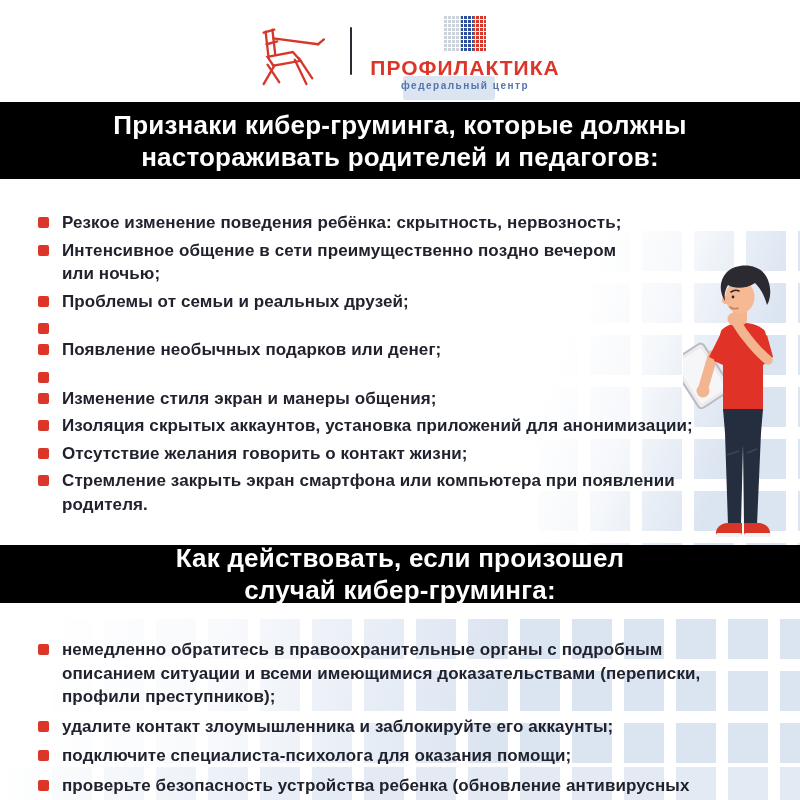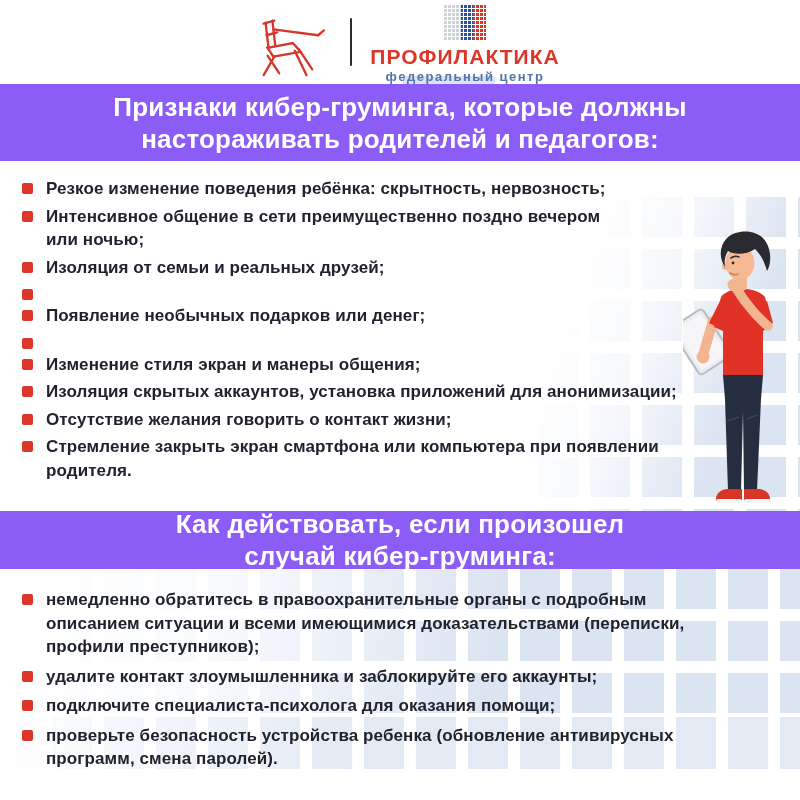--- a/index.html
+++ b/index.html
@@ -7,49 +7,49 @@
     position:relative;
     width:800px;height:800px;
     background:#ffffff;
     overflow:hidden;
     font-family:"Liberation Sans", sans-serif;
     color:#20222d;
   }
   
   .header{
     position:relative;
-    height:84px;
+    height:102px;
     display:flex;align-items:center;justify-content:center;
     gap:18px;
     z-index:2;
   }
   .chair-logo{width:92px;height:70px;margin-top:4px;}
   .header-divider{width:2px;height:48px;background:#2b2b33;border-radius:1px;}
   .brand-block{display:flex;flex-direction:column;align-items:center;gap:3px;padding-top:4px;}
   .pixel-flag{
     width:42px;height:36px;margin-bottom:2px;
     background-image:
       repeating-linear-gradient(to right, transparent 0 3px, #fff 3px 4px),
       repeating-linear-gradient(to bottom, transparent 0 3px, #fff 3px 4px),
       linear-gradient(to right, #cdd3db 0 40%, #2e4f9c 40% 70%, #d6372b 70% 100%);
   }
   .brand-name{
     font-size:21px;font-weight:bold;color:#dc3628;letter-spacing:1px;line-height:1;
   }
   .brand-subtitle{
-    font-size:13px;font-weight:bold;color:#5474ab;letter-spacing:1.5px;line-height:1;
+    font-size:10px;font-weight:bold;color:#5474ab;letter-spacing:1.5px;line-height:1;
   }
   .header-tile{
     position:absolute;left:403px;top:76px;width:92px;height:24px;
     background:#dbe4f1;border-radius:3px;z-index:-1;
   }
   
   .banner{
     position:relative;
-    background:#8b5cf6;
+    background:#000000;
     display:flex;align-items:center;justify-content:center;
     z-index:3;
   }
   .banner-1{height:77px;}
   .banner-2{height:58px;}
   .banner-title{
     color:#ffffff;font-weight:bold;font-size:26px;line-height:32px;
     text-align:center;white-space:pre-line;letter-spacing:0.2px;
   }
   
@@ -80,21 +80,21 @@
     background-image:repeating-linear-gradient(to right, #e3eaf4 0 40px, #fff 40px 52px);
   }
   .pattern-c::after{
     content:"";position:absolute;inset:0;
     background:linear-gradient(to right,#fff 0,rgba(255,255,255,.55) 18%,rgba(255,255,255,0) 45%);
   }
   
   .list{
     position:relative;z-index:2;
     display:flex;flex-direction:column;gap:4px;
-    padding:16px 0 0 22px;margin:0;list-style:none;
+    padding:16px 0 0 22px;margin:16px;list-style:none;
   }
   .section-2 .list{gap:6px;padding-top:19px;}
   .list-item{display:flex;align-items:flex-start;gap:13px;}
   .bullet{
     flex:0 0 auto;width:11px;height:11px;margin-top:6px;
     background:#dc3628;border-radius:2px;
   }
   .item-text{
     font-size:17px;font-weight:bold;line-height:23.5px;
     color:#20222d;white-space:pre-line;letter-spacing:0.1px;
@@ -148,21 +148,21 @@
         <span class="bullet"></span>
         <span class="item-text">Резкое изменение поведения ребёнка: скрытность, нервозность;</span>
       </li>
       <li class="list-item">
         <span class="bullet"></span>
         <span class="item-text">Интенсивное общение в сети преимущественно поздно вечером
 или ночью;</span>
       </li>
       <li class="list-item">
         <span class="bullet"></span>
-        <span class="item-text">Изоляция от семьи и реальных друзей;</span>
+        <span class="item-text">Проблемы от семьи и реальных друзей;</span>
       </li>
       <li class="list-item">
         <span class="bullet"></span>
       </li>
       <li class="list-item">
         <span class="bullet"></span>
         <span class="item-text">Появление необычных подарков или денег;</span>
       </li>
       <li class="list-item">
         <span class="bullet"></span>

